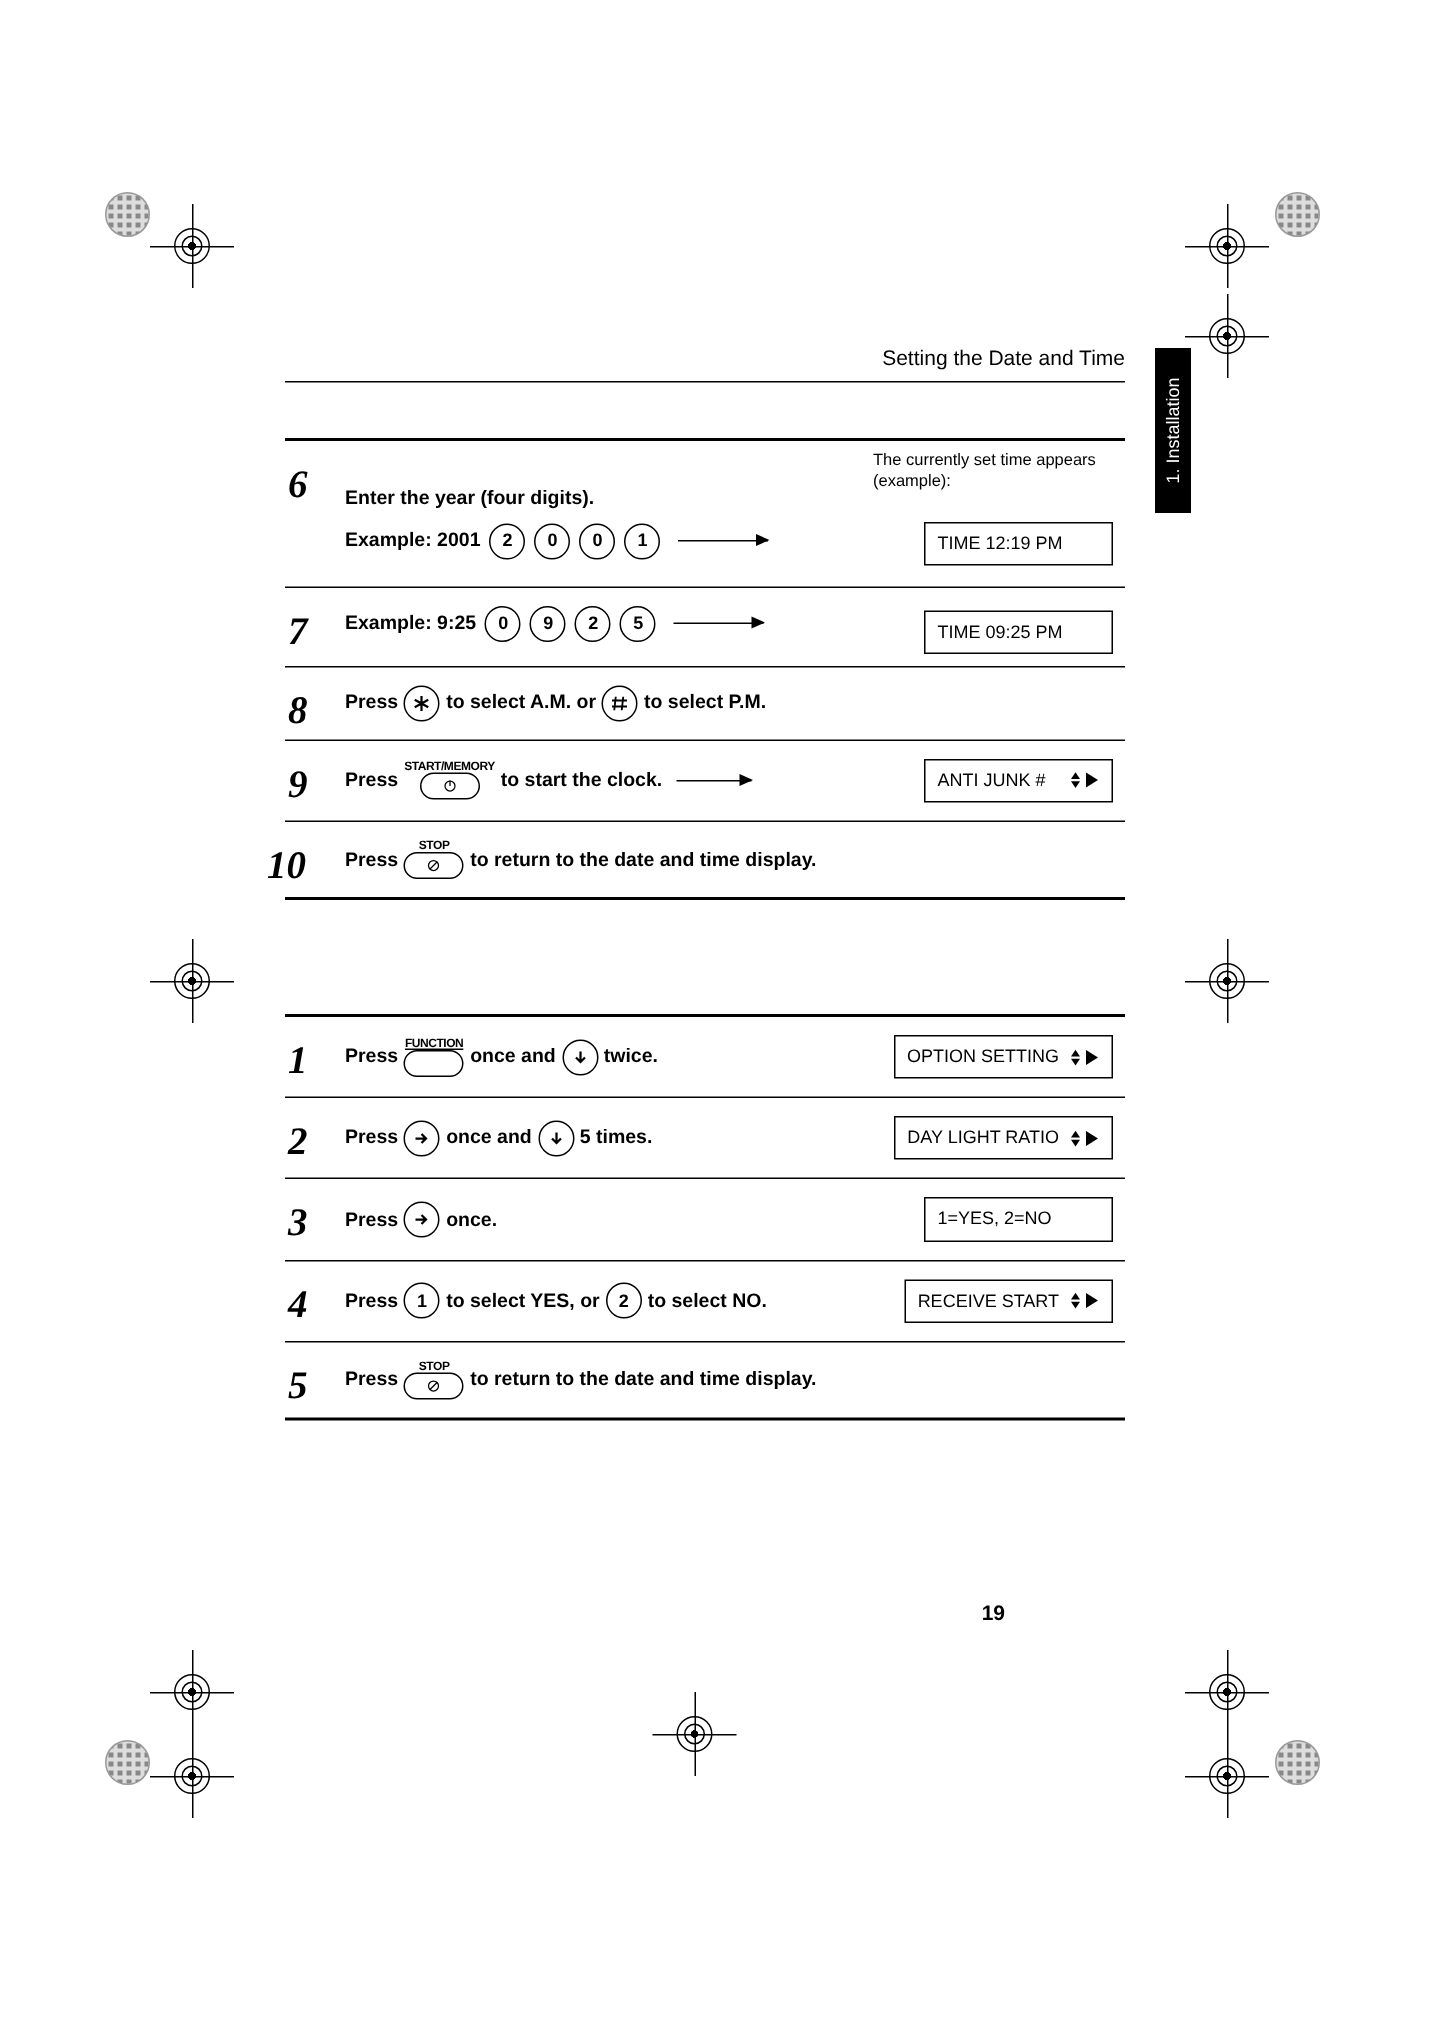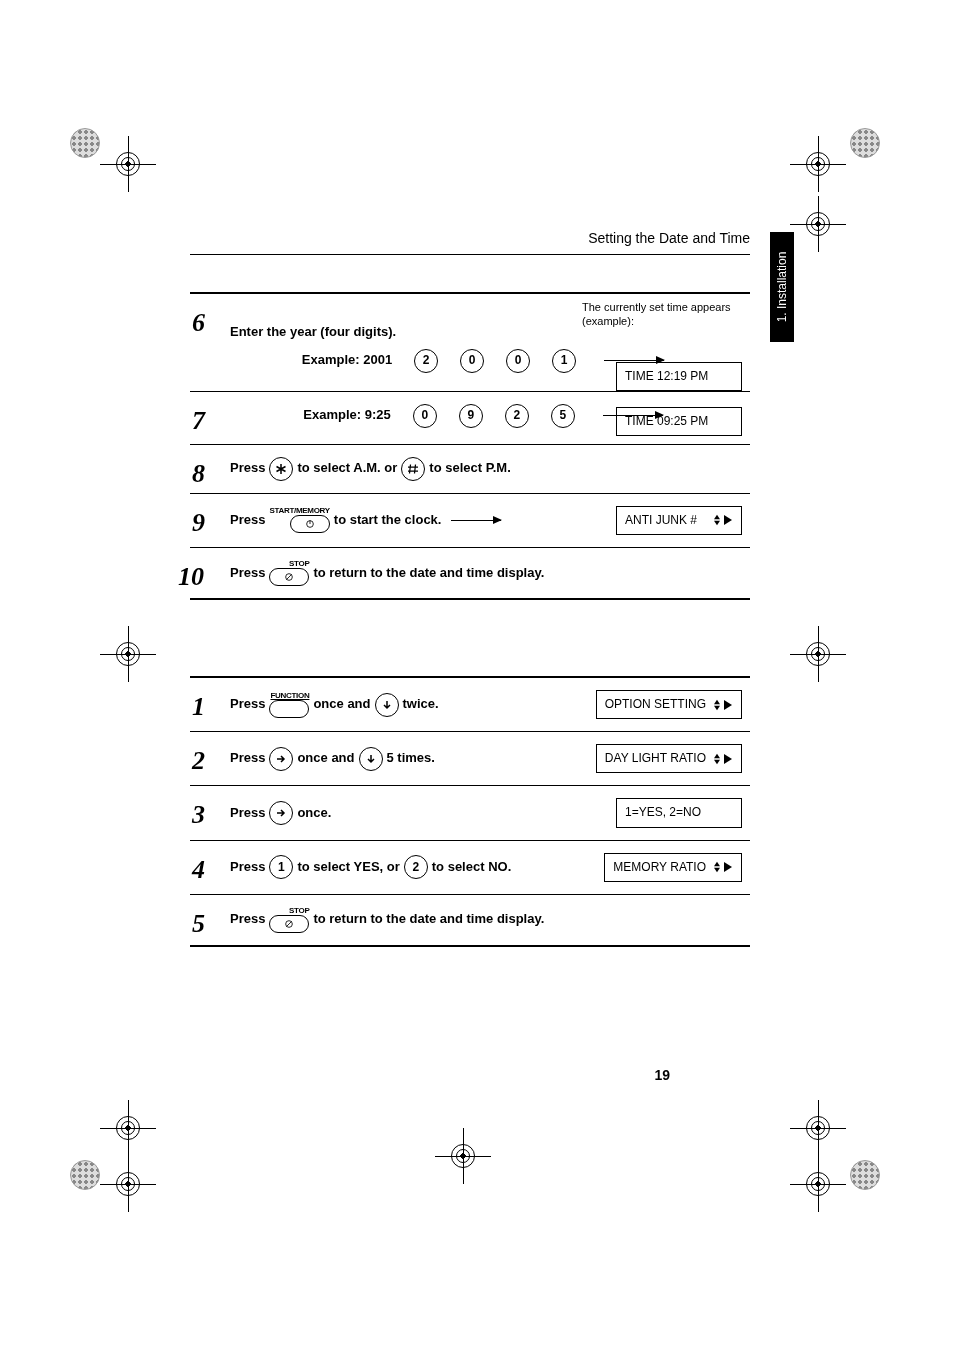--- a/index.html
+++ b/index.html
@@ -76,23 +76,22 @@
     font-style: italic;
     font-size: 26px;
     font-family: "Times New Roman", serif;
   }
   .step p { margin: 16px 0 6px 0; }
   b.instr { font-weight: bold; }
   .example-line {
     display: flex;
     align-items: center;
     flex-wrap: wrap;
-    gap: 22px;
-    font-weight: bold;
-    justify-content: center;
+    gap: 6px;
+    font-weight: bold;
   }
   .circkey {
     display: inline-flex;
     align-items: center;
     justify-content: center;
     width: 22px;
     height: 22px;
     border: 1.5px solid #000;
     border-radius: 50%;
     font-weight: bold;
@@ -110,21 +109,21 @@
     border-radius: 10px;
     font-weight: bold;
     font-size: 9px;
     padding: 0 4px;
     position: relative;
   }
   .ovalkey.icon svg { width: 10px; height: 10px; }
   .keystack {
     display: inline-flex;
     flex-direction: column;
-    align-items: flex-end;
+    align-items: center;
     line-height: 1;
   }
   .keystack .klabel {
     font-size: 8px;
     font-weight: bold;
     letter-spacing: -0.3px;
   }
   .keystack .klabel.under { text-decoration: underline; }
   .arrow {
     display: inline-block;
@@ -172,21 +171,21 @@
     width: 160px;
     font-size: 11px;
     line-height: 1.3;
     font-weight: normal;
   }
   .right-box-holder {
     position: absolute;
     right: 8px;
     bottom: 12px;
   }
-  .row6 .right-box-holder { bottom: 0; }
+  .row6 .right-box-holder { bottom: 14px; }
   .row7 .right-box-holder { bottom: 8px; }
   .step.flexrow {
     display: flex;
     align-items: center;
     gap: 4px;
     flex-wrap: wrap;
   }
   .section-heading {
     font-weight: bold;
     font-style: italic;
@@ -486,21 +485,21 @@
 
         <div class="step flexrow">
           <span class="step-num">4</span>
           <b class="instr">Press</b>
           <span class="circkey">1</span>
           <b class="instr">to select YES, or</b>
           <span class="circkey">2</span>
           <b class="instr">to select NO.</b>
           <span style="flex:1"></span>
           <span class="display-box arrows">
-            <span>MEMORY RATIO</span>
+            <span>RECEIVE START</span>
             <span class="nav-arrows">
               <svg viewBox="0 0 10 16">
                   <polygon points="5,1 9,7 1,7" fill="#000"></polygon>
                   <polygon points="1,9 9,9 5,15" fill="#000"></polygon>
                 </svg>
               <svg viewBox="0 0 10 12">
                   <polygon points="1,1 9,6 1,11" fill="#000"></polygon>
                 </svg>
             </span>
           </span>

